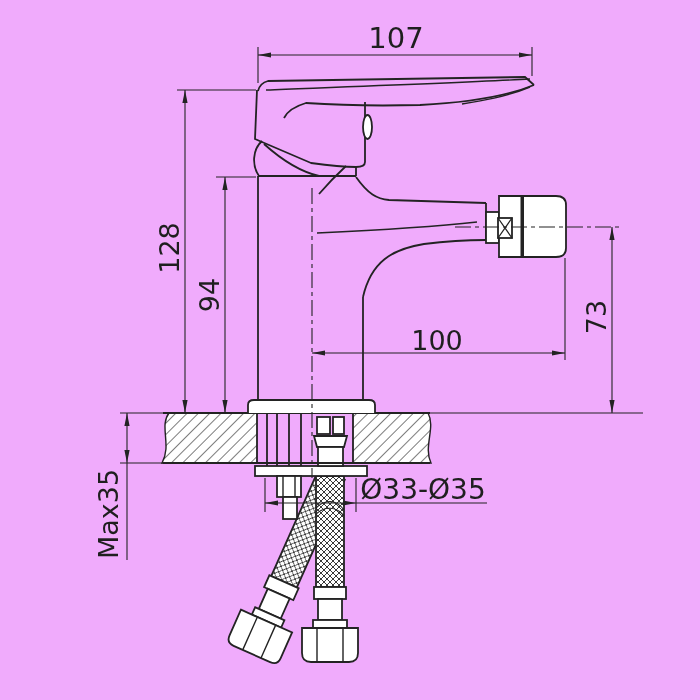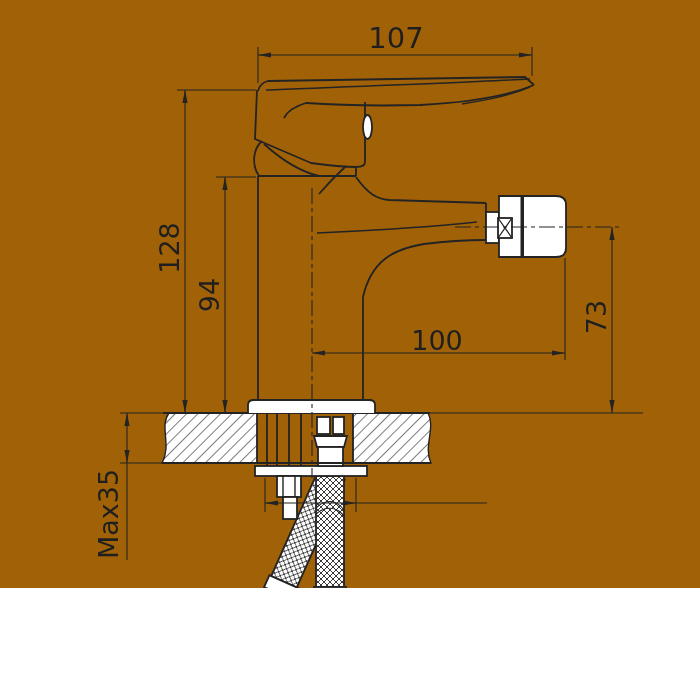--- a/index.html
+++ b/index.html
@@ -1,17 +1,17 @@
 <!DOCTYPE html>
 <html><head>
 <meta charset="utf-8">
 <style>
   html,body{margin:0;padding:0;background:#ffffff;}
   .stage{
-    position:relative;width:700px;height:588px;background:#a16207;
+    position:relative;width:700px;height:700px;background:#f0abfc;
     font-family:"DejaVu Sans","Liberation Sans",sans-serif;
     overflow:hidden;
   }
   .stage svg{position:absolute;left:0;top:0;}
   .dim-label{
     position:absolute;color:#1f1f1f;white-space:nowrap;
     transform:translate(-50%,-50%);
     font-family:"DejaVu Sans","Liberation Sans",sans-serif;
     line-height:1;
   }
@@ -184,14 +184,15 @@
   <div class="dim-label vert fs27" style="left:169px;top:248px;">128</div>
 
   <div class="dim-label vert fs27" style="left:209px;top:295px;">94</div>
 
   <div class="dim-label fs27" style="left:437px;top:340px;text-align:right;">100</div>
 
   <div class="dim-label vert fs27" style="left:596px;top:317px;">73</div>
 
   <div class="dim-label vert fs27" style="left:108px;top:514px;">Max35</div>
 
+  <div class="dim-label fs28" style="left:423px;top:490px;">Ø33-Ø35</div>
 
 </div>
 
 </body></html>

